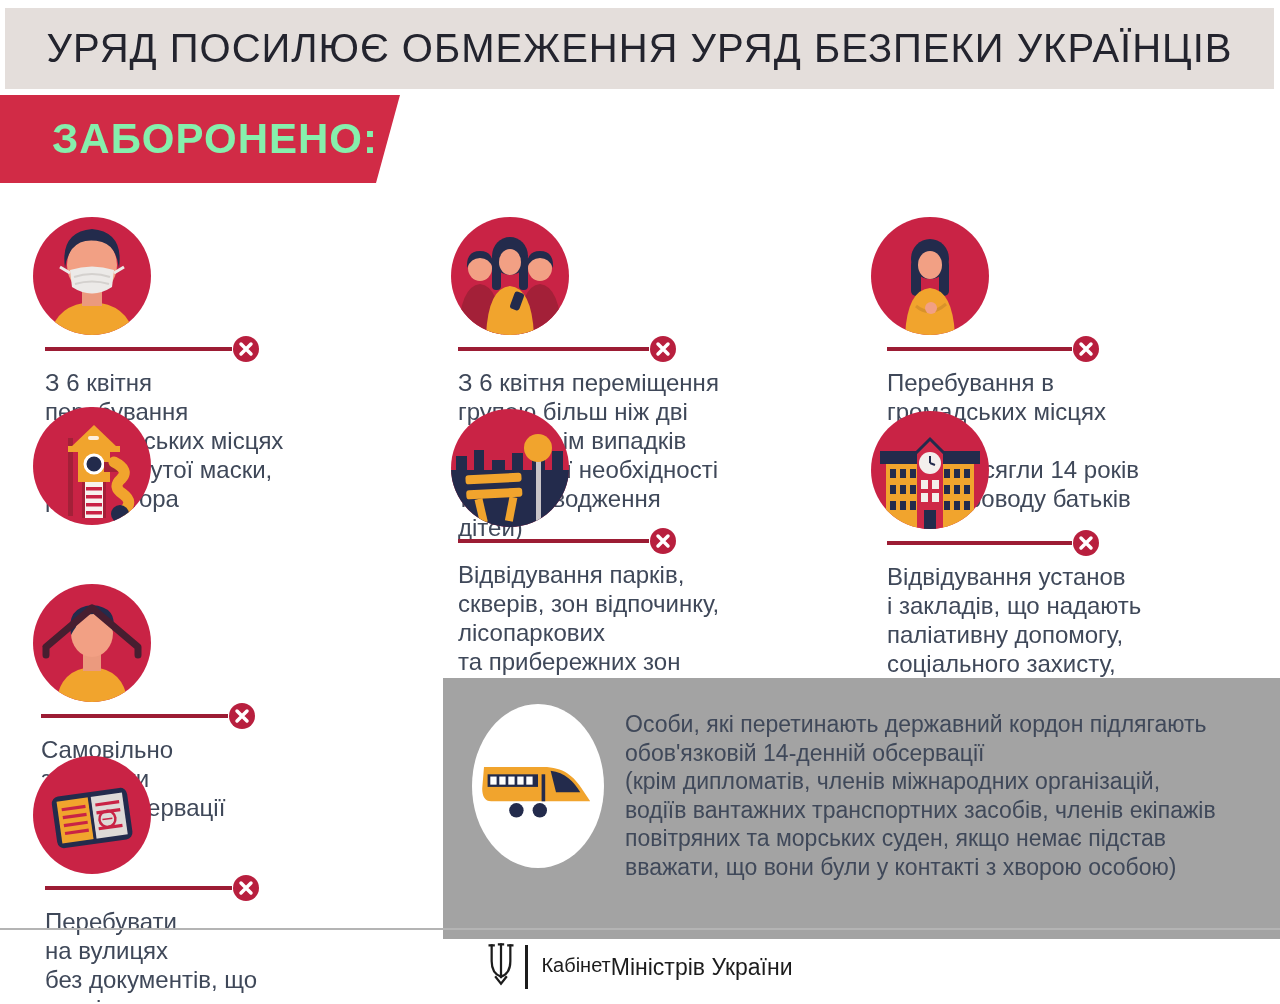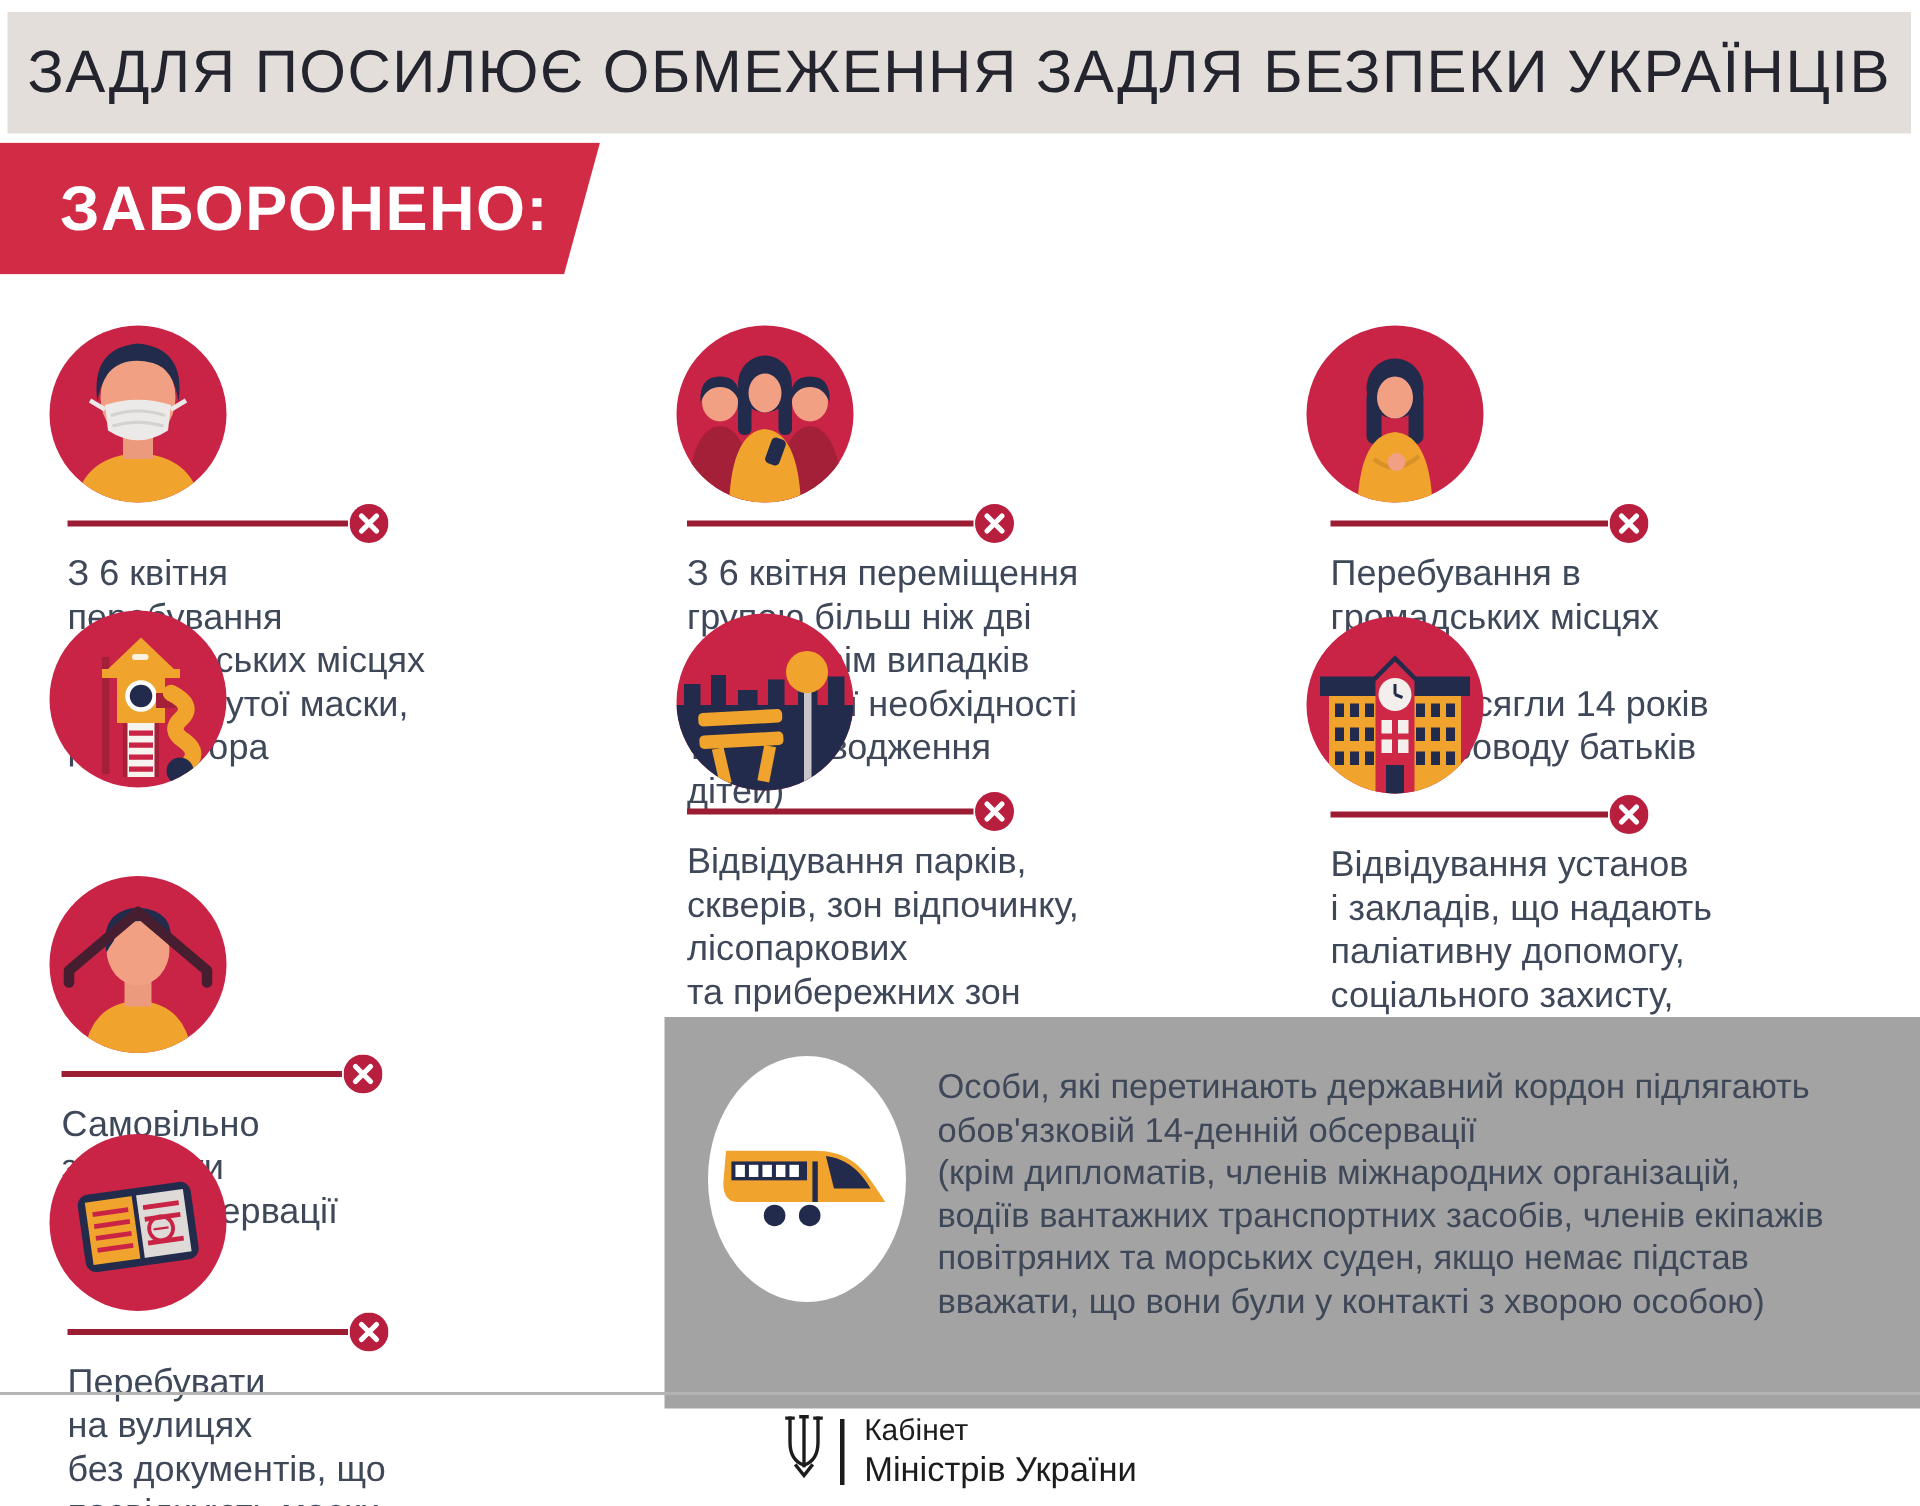--- a/index.html
+++ b/index.html
@@ -9,21 +9,21 @@
 
   
   .topbar { position:absolute; left:5px; top:8px; width:1269px; height:81px;
             background:#e4dedb; display:flex; align-items:center; justify-content:center; }
   .topbar h1 { font-size:40px; font-weight:400; letter-spacing:1px; color:#23242e; white-space:nowrap; }
 
   
   .ribbon { position:absolute; left:0; top:95px; width:400px; height:88px; background:#d12b46;
             clip-path:polygon(0 0, 100% 0, 94% 100%, 0 100%);
             display:flex; align-items:center; }
-  .ribbon span { color:#ffffff; font-weight:700; font-size:42px; letter-spacing:1px; padding-left:40px; }
+  .ribbon span { color:#86efac; font-weight:700; font-size:42px; letter-spacing:1px; padding-left:52px; }
 
   
   .item { position:absolute; display:flex;flex-direction:column; }
   .badge { width:120px; height:120px; flex:0 0 120px; }
   .badge svg { display:block; }
   .content { display:flex; flex-direction:column; }
   .rule { display:flex; align-items:center; height:26px; }
   .rule .line { flex:1; height:4px; background:#9c1c34; }
   .cross { width:26px; height:26px; margin-left:1px; }
   .itext { margin-top:6px; font-size:24px; line-height:29px; color:#3f4859; white-space:pre-line; }
@@ -33,31 +33,31 @@
   .train-oval { position:absolute; left:29px; top:26px; width:132px; height:164px;
                 background:#ffffff; border-radius:50%; display:flex; align-items:center; justify-content:center; }
   .note-text { position:absolute; left:182px; top:32px; width:630px;
                font-size:23px; line-height:28.5px; color:#3f4859; white-space:pre-line; }
 
   
   .divider { position:absolute; left:0; top:928px; width:1280px; height:2px; background:#b4b4b4; }
   .footer { position:absolute; left:0; top:940px; width:1280px; display:flex;
             justify-content:center; align-items:center; }
   .vbar { width:3px; height:44px; background:#1c1c1c; margin:0 13px 0 10px; }
-  .org { display:flex; flex-direction:column; justify-content:center; }
+  .org { display:flex; flex-direction:row; justify-content:center; }
   .org1 { font-size:20px; color:#1c1c1c; line-height:23px; }
   .org2 { font-size:23px; font-weight:400; color:#1c1c1c; line-height:26px; }
 </style>
 </head>
 <body>
 
 <div class="page">
 
   <header class="topbar">
-    <h1>ЗАДЛЯ ПОСИЛЮЄ ОБМЕЖЕННЯ ЗАДЛЯ БЕЗПЕКИ УКРАЇНЦІВ</h1>
+    <h1>УРЯД ПОСИЛЮЄ ОБМЕЖЕННЯ УРЯД БЕЗПЕКИ УКРАЇНЦІВ</h1>
   </header>
 
   <div class="ribbon">
     <span>ЗАБОРОНЕНО:</span>
   </div>
 
   <section class="item" style="left:32px;top:216px">
     <span class="badge">
       <svg width="120" height="120" viewBox="0 0 120 120">
         <defs>

